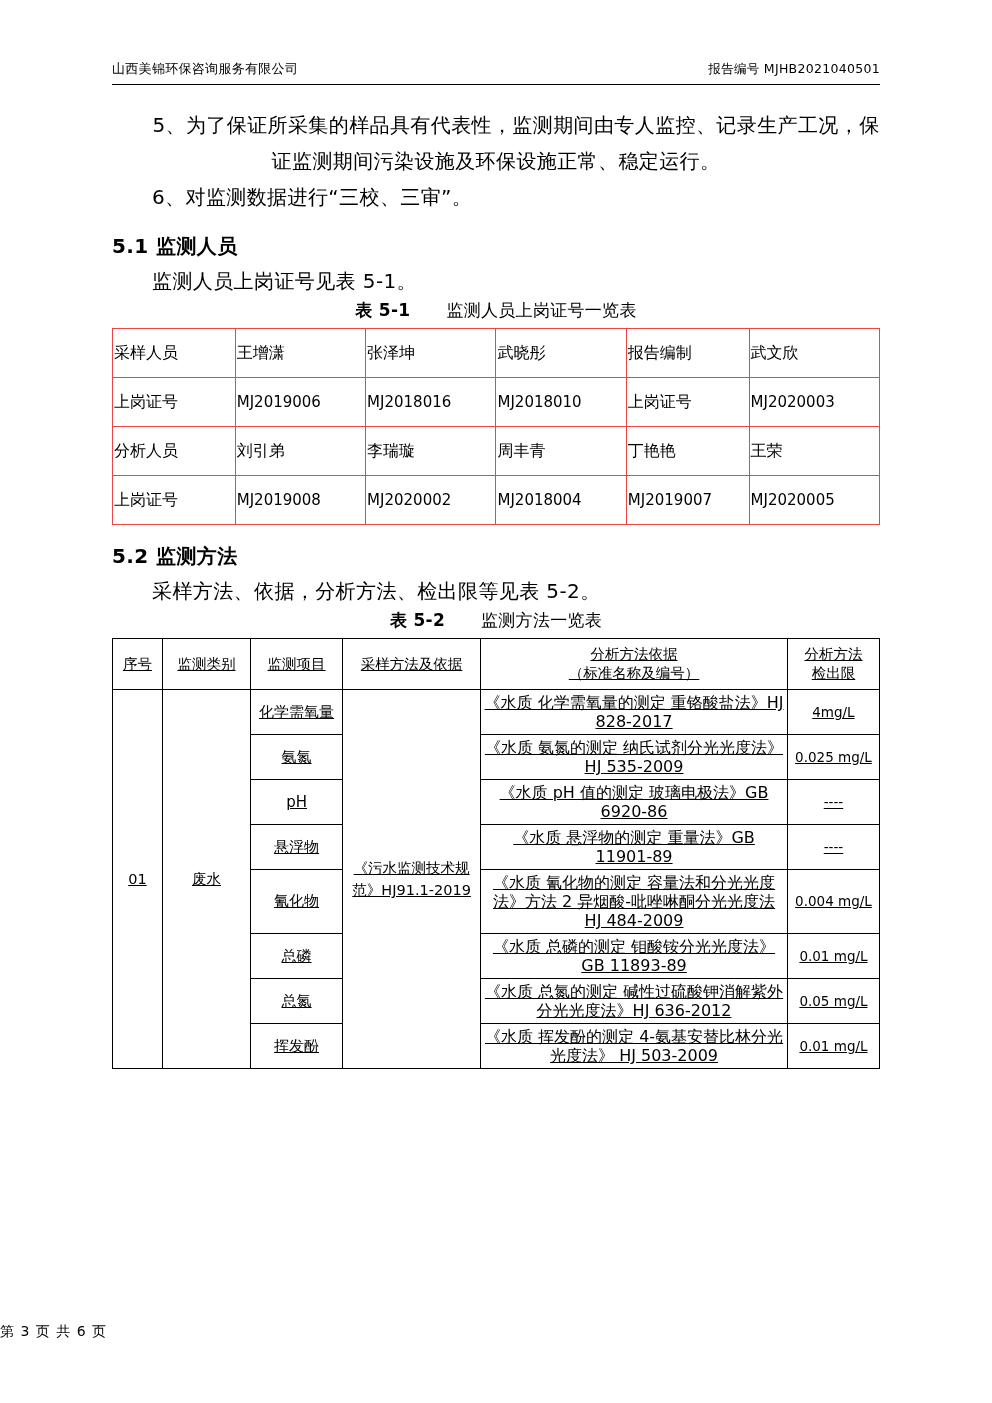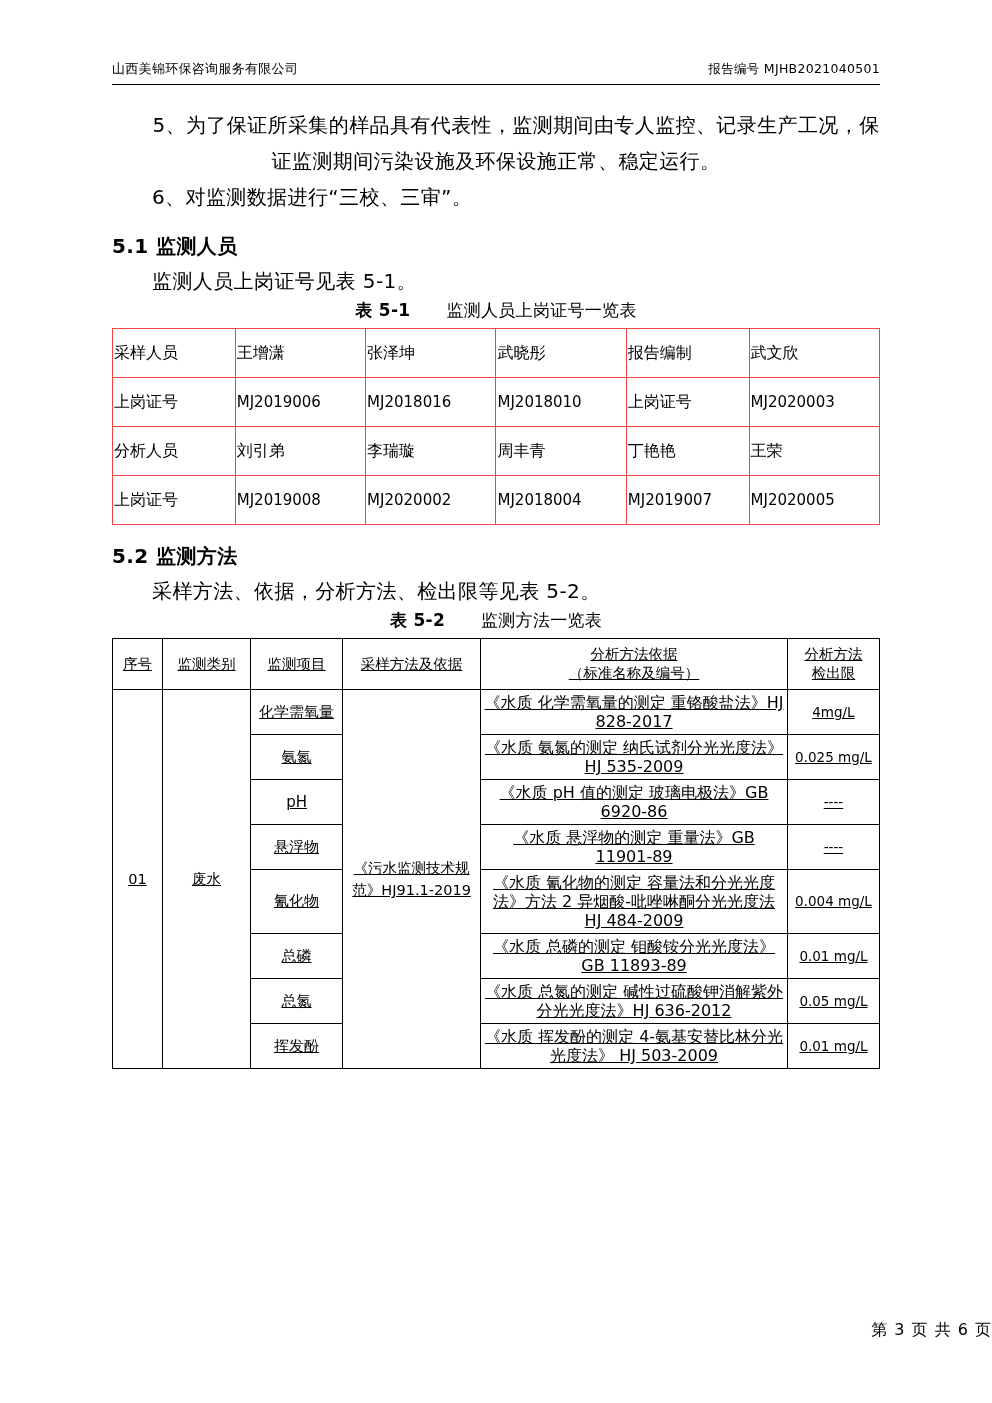--- a/index.html
+++ b/index.html
@@ -111,22 +111,22 @@
   }
   table.t2 td.sample {
     font-size: 14.5px;
     line-height: 22px;
   }
   .footer {
     position: absolute;
     left: 0;
     bottom: 62px;
     width: 992px;
-    text-align: right;
-    font-size: 16px;
+    text-align: left;
+    font-size: 14px;
     letter-spacing: 1px;
   }
 </style>
 </head>
 <body>
 
 <div class="page">
 
   <div class="header">
     <div class="left">山西美锦环保咨询服务有限公司</div>

